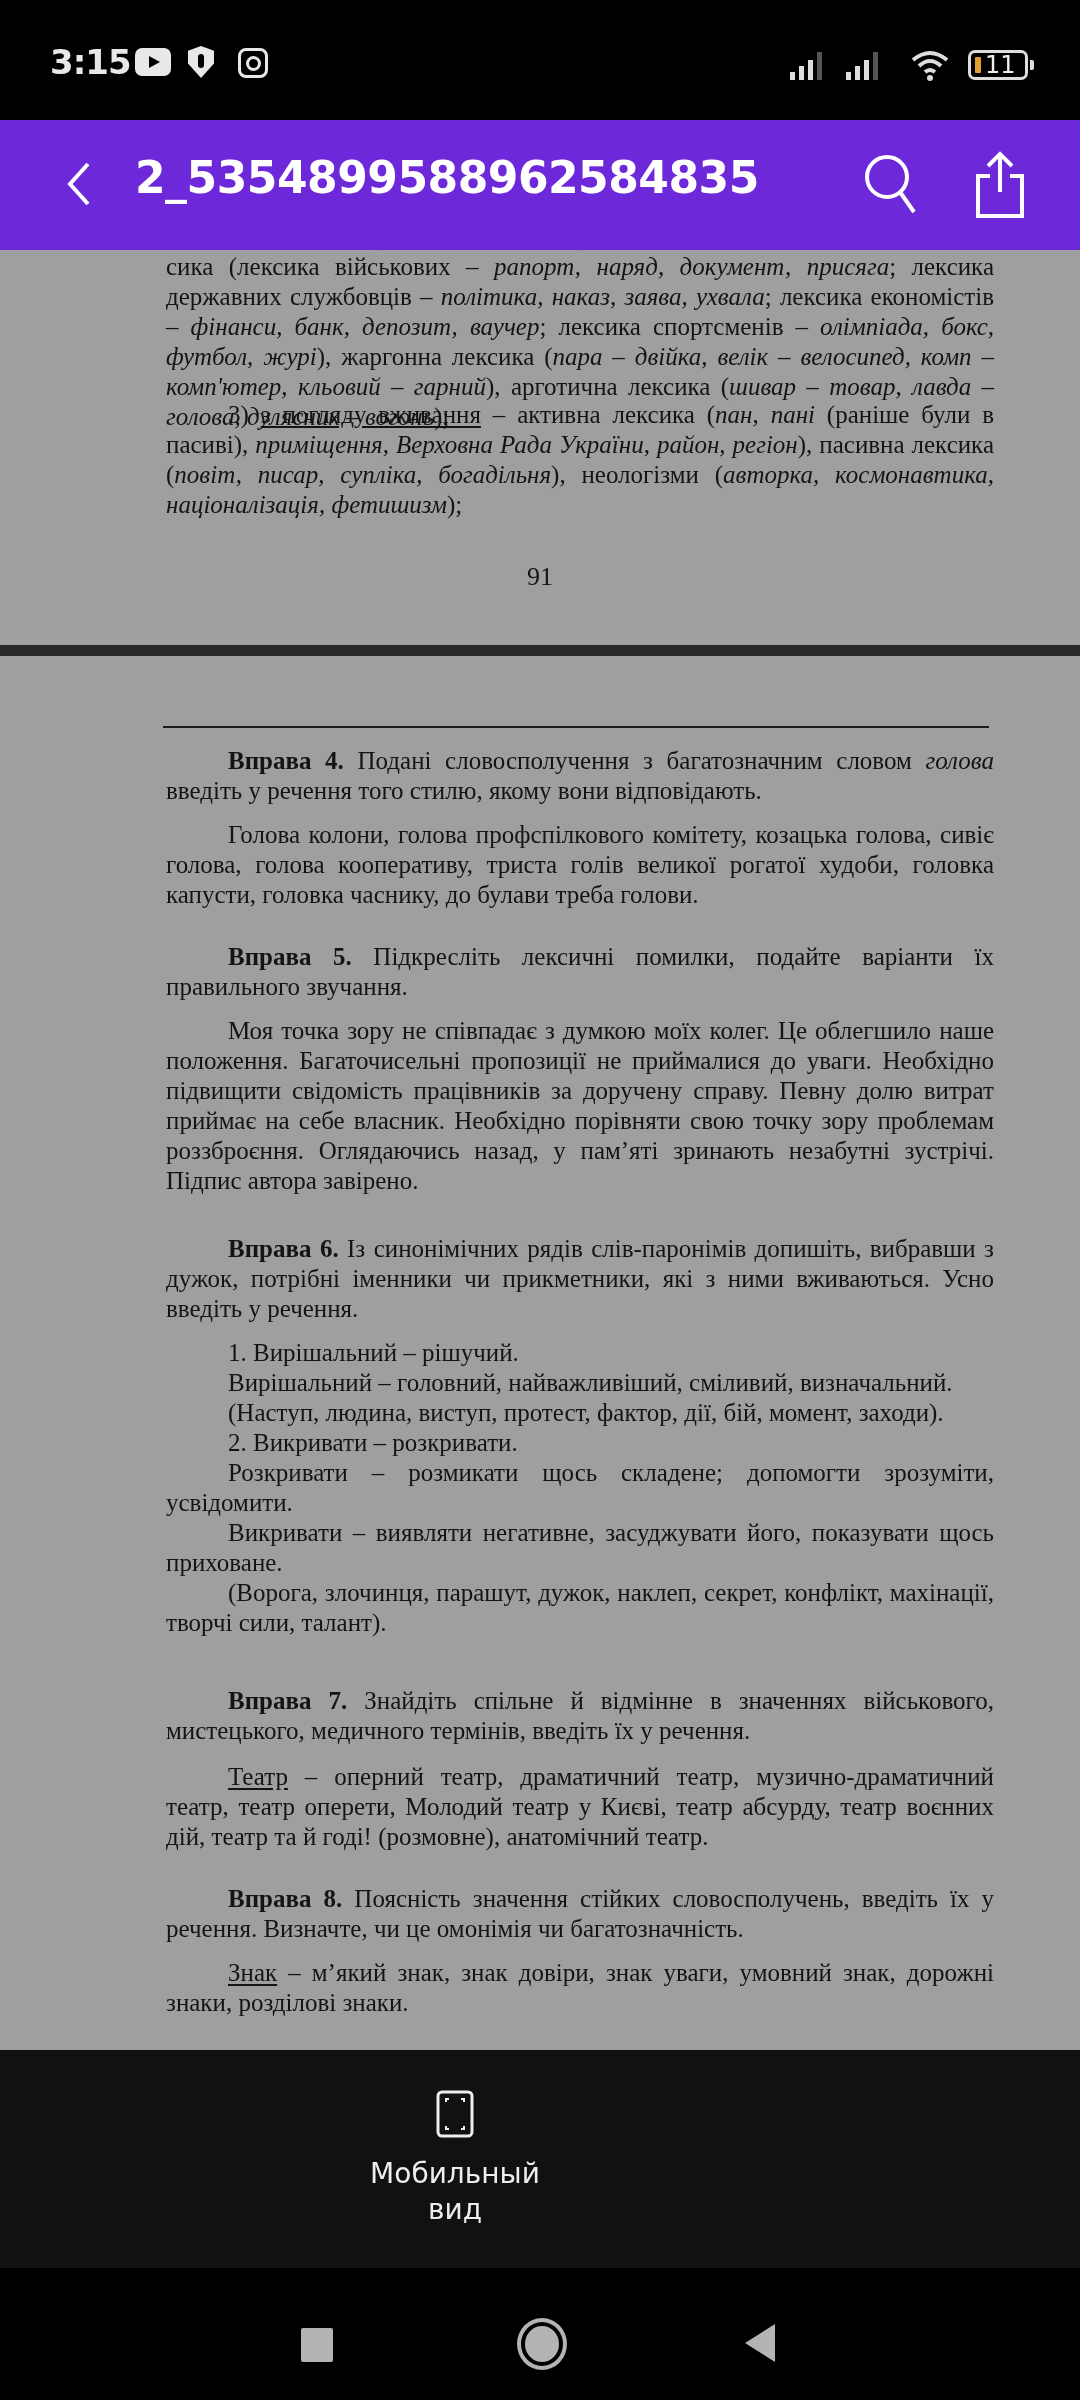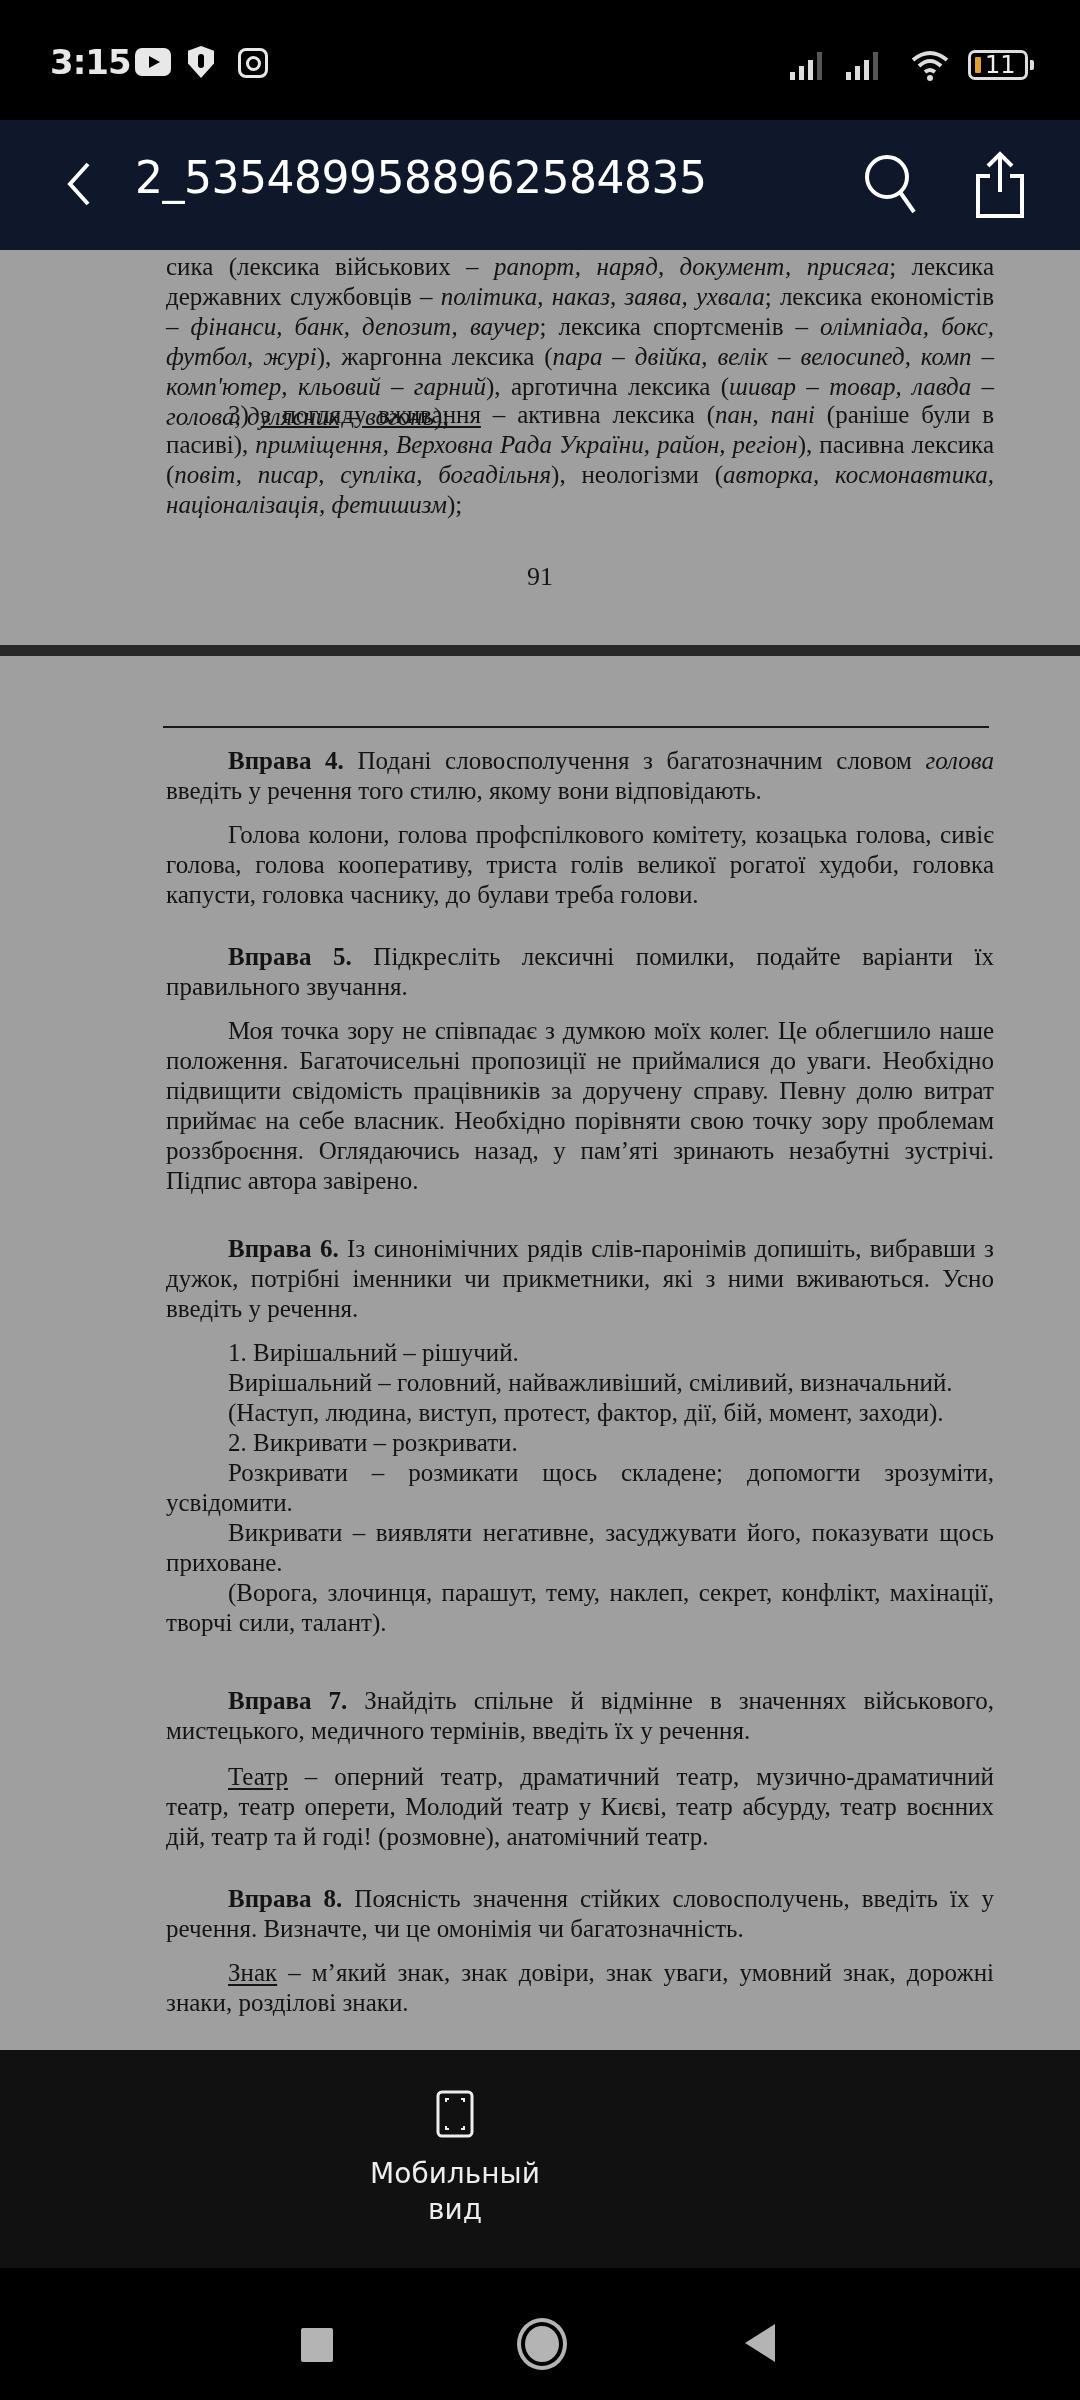--- a/index.html
+++ b/index.html
@@ -19,21 +19,21 @@
   .signal { position: absolute; top: 52px; width: 38px; height: 28px; }
   .signal span { position: absolute; bottom: 0; width: 5px; background: #ddd; }
   .signal span.dim { background: #555; }
   .wifi { position: absolute; left: 910px; top: 48px; width: 40px; height: 34px; }
   .battery { position: absolute; left: 968px; top: 50px; width: 60px; height: 30px; border: 3px solid #ddd; border-radius: 7px; }
   .battery .fill { position: absolute; left: 4px; top: 4px; width: 6px; height: 16px; background: #e0a030; border-radius: 1px; }
   .battery .num { position: absolute; left: 14px; top: -2px; font-size: 24px; color: #eee; font-family: "DejaVu Sans", sans-serif; }
   .battery::after { content: ""; position: absolute; right: -9px; top: 7px; width: 4px; height: 10px; background: #ddd; border-radius: 0 2px 2px 0; }
 
   
-  .appbar { position: absolute; left: 0; top: 120px; width: 1080px; height: 130px; background: #0f172a; }
+  .appbar { position: absolute; left: 0; top: 120px; width: 1080px; height: 130px; background: #6d28d9; font-weight: bold; }
   .back { position: absolute; left: 60px; top: 34px; width: 40px; height: 60px; cursor: pointer; }
   .title { position: absolute; left: 135px; top: 32px; font-size: 44px; color: #fff; font-family: "DejaVu Sans", sans-serif; letter-spacing: -0.5px; }
   .search-btn { position: absolute; left: 860px; top: 30px; width: 60px; height: 66px; cursor: pointer; }
   .share-btn { position: absolute; left: 970px; top: 26px; width: 60px; height: 76px; cursor: pointer; }
 
   
   .doc { position: absolute; left: 0; top: 250px; width: 1080px; height: 1800px; background: #9f9f9f; overflow: hidden; }
   .page { position: absolute; left: 0; width: 1080px; color: #141414; font-family: "Liberation Serif", serif; font-size: 25px; line-height: 30px; }
   .page1 { top: -28px; height: 673px; }
   .sep { position: absolute; left: 0; top: 395px; width: 1080px; height: 11px; background: #282828; }
@@ -141,21 +141,21 @@
     <div class="col p" style="top:578px">
       <b>Вправа 6.</b><span> Із синонімічних рядів слів-паронімів допишіть, вибравши з дужок, потрібні іменники чи прикметники, які з ними вживаються. Усно введіть у речення.</span>
     </div>
     <div class="col" style="top:682px">
       <div class="li">1. Вирішальний – рішучий.</div>
       <div class="li">Вирішальний – головний, найважливіший, сміливий, визначальний.</div>
       <div class="li">(Наступ, людина, виступ, протест, фактор, дії, бій, момент, заходи).</div>
       <div class="li">2. Викривати – розкривати.</div>
       <div class="p">Розкривати – розмикати щось складене; допомогти зрозуміти, усвідомити.</div>
       <div class="p">Викривати – виявляти негативне, засуджувати його, показувати щось приховане.</div>
-      <div class="p">(Ворога, злочинця, парашут, тему, наклеп, секрет, конфлікт, махінації, творчі сили, талант).</div>
+      <div class="p">(Ворога, злочинця, парашут, дужок, наклеп, секрет, конфлікт, махінації, творчі сили, талант).</div>
     </div>
 
     <div class="col p" style="top:1030px">
       <b>Вправа 7.</b><span> Знайдіть спільне й відмінне в значеннях військового, мистецького, медичного термінів, введіть їх у речення.</span>
     </div>
     <div class="col p" style="top:1106px">
       <span class="u">Театр</span><span> – оперний театр, драматичний театр, музично-драматичний театр, театр оперети, Молодий театр у Києві, театр абсурду, театр воєнних дій, театр та й годі! (розмовне), анатомічний театр.</span>
     </div>
 
     <div class="col p" style="top:1228px">

